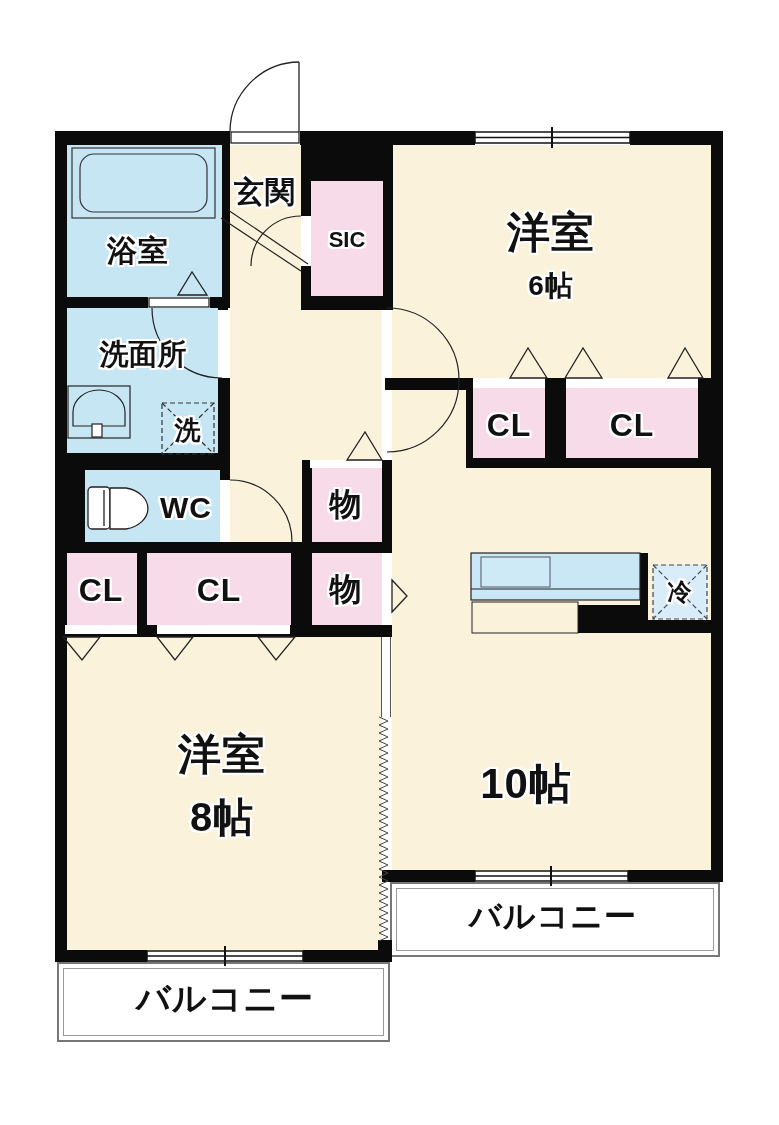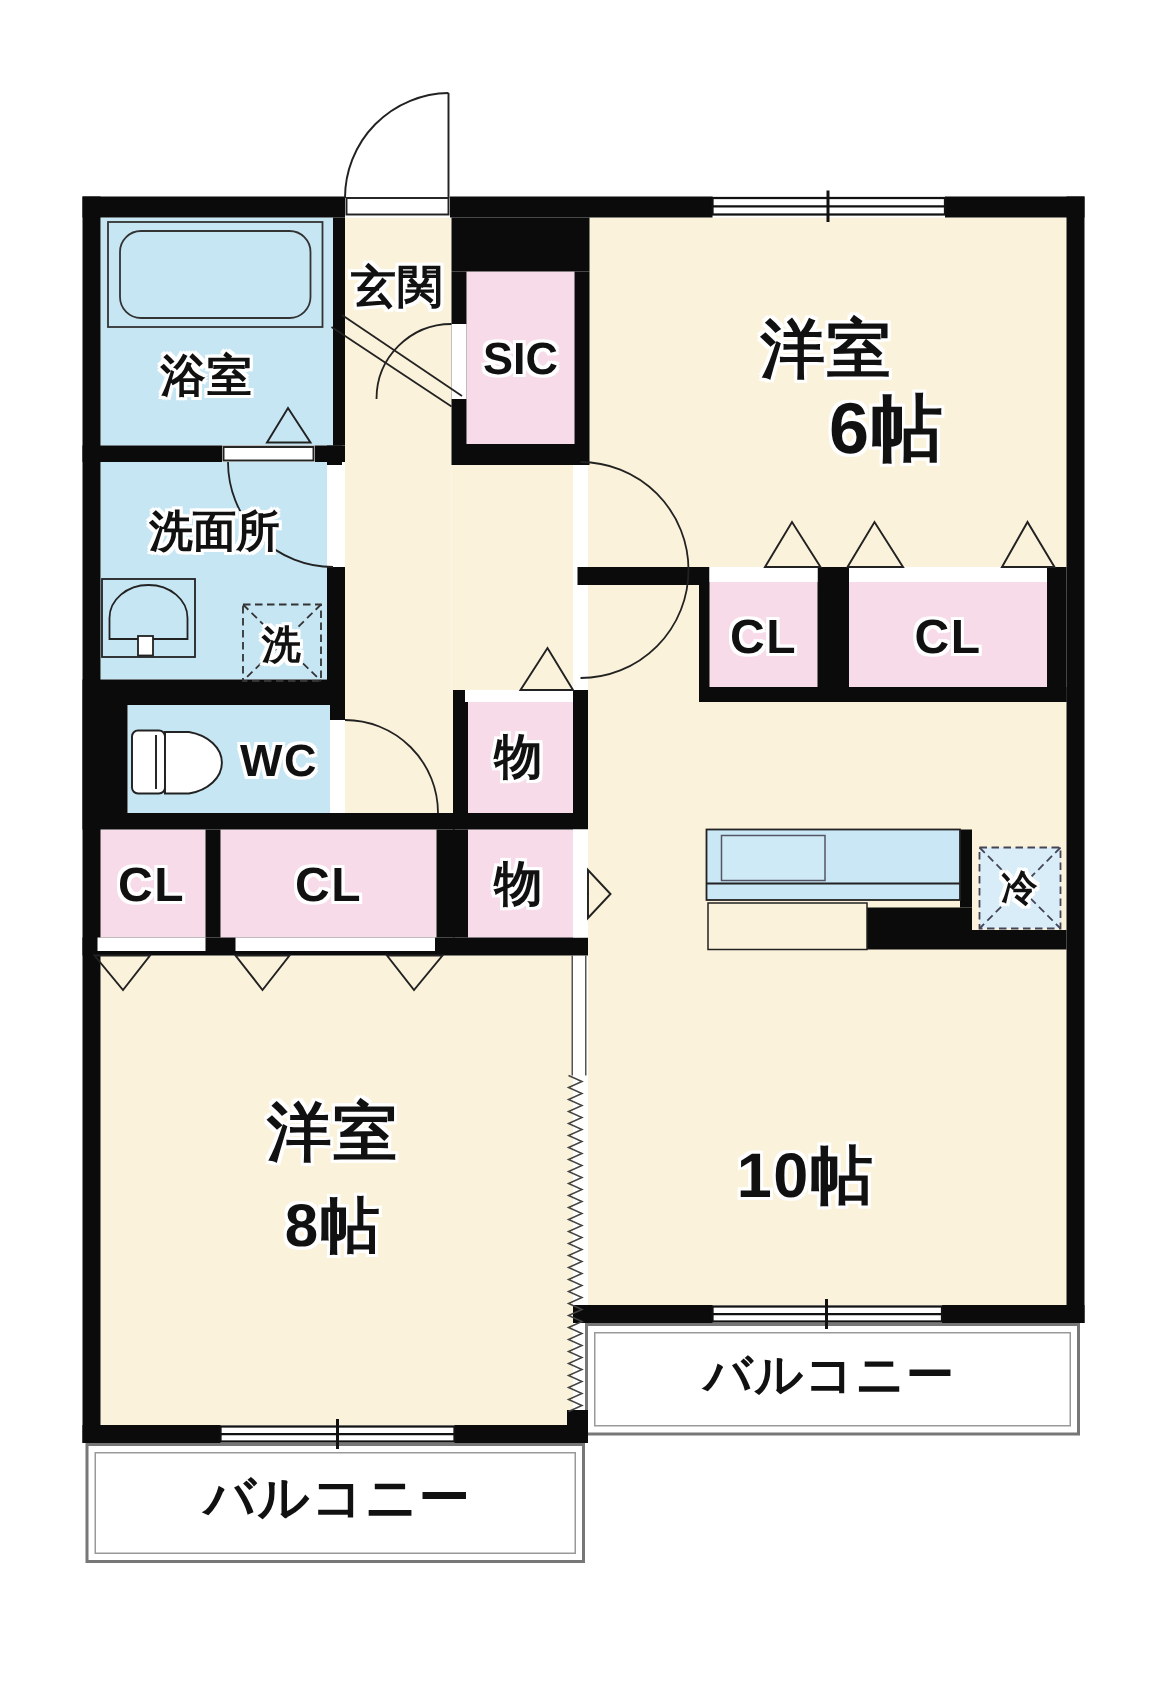--- a/index.html
+++ b/index.html
@@ -191,29 +191,29 @@
       <line x1="653" y1="565" x2="707" y2="619"></line>
         <line x1="707" y1="565" x2="653" y2="619"></line>
     </g>
   </svg>
 
   <div class="lbl" style="left:138px;top:251px;font-size:30px;">浴室</div>
   <div class="lbl" style="left:143px;top:355px;font-size:29px;letter-spacing:0;text-align:right;">洗面所</div>
   <div class="lbl" style="left:188px;top:430px;font-size:26px;">洗</div>
   <div class="lbl" style="left:186px;top:508px;font-size:30px;">WC</div>
   <div class="lbl" style="left:265px;top:192px;font-size:30px;">玄関</div>
-  <div class="lbl" style="left:347px;top:240px;font-size:30px;letter-spacing:0;">SIC</div>
+  <div class="lbl" style="left:347px;top:240px;font-size:22px;letter-spacing:0;">SIC</div>
   <div class="lbl" style="left:551px;top:233px;font-size:43px;">洋室</div>
-  <div class="lbl" style="left:551px;top:286px;font-size:48px;margin-left:40px;">6帖</div>
+  <div class="lbl" style="left:551px;top:286px;font-size:28px;">6帖</div>
   <div class="lbl" style="left:509px;top:425px;font-size:32px;">CL</div>
   <div class="lbl" style="left:632px;top:425px;font-size:32px;">CL</div>
   <div class="lbl" style="left:346px;top:505px;font-size:32px;">物</div>
   <div class="lbl" style="left:346px;top:590px;font-size:32px;">物</div>
   <div class="lbl" style="left:101px;top:590px;font-size:32px;">CL</div>
   <div class="lbl" style="left:219px;top:590px;font-size:32px;">CL</div>
   <div class="lbl" style="left:680px;top:592px;font-size:24px;">冷</div>
-  <div class="lbl" style="left:537px;top:784px;font-size:42px;">10帖</div>
+  <div class="lbl" style="left:526px;top:784px;font-size:42px;">10帖</div>
   <div class="lbl" style="left:222px;top:755px;font-size:43px;">洋室</div>
   <div class="lbl" style="left:222px;top:817px;font-size:40px;">8帖</div>
   <div class="lbl" style="left:225px;top:999px;font-size:34px;">バルコニー</div>
   <div class="lbl" style="left:553px;top:917px;font-size:32px;">バルコニー</div>
 
 </div>
 
 </body></html>

